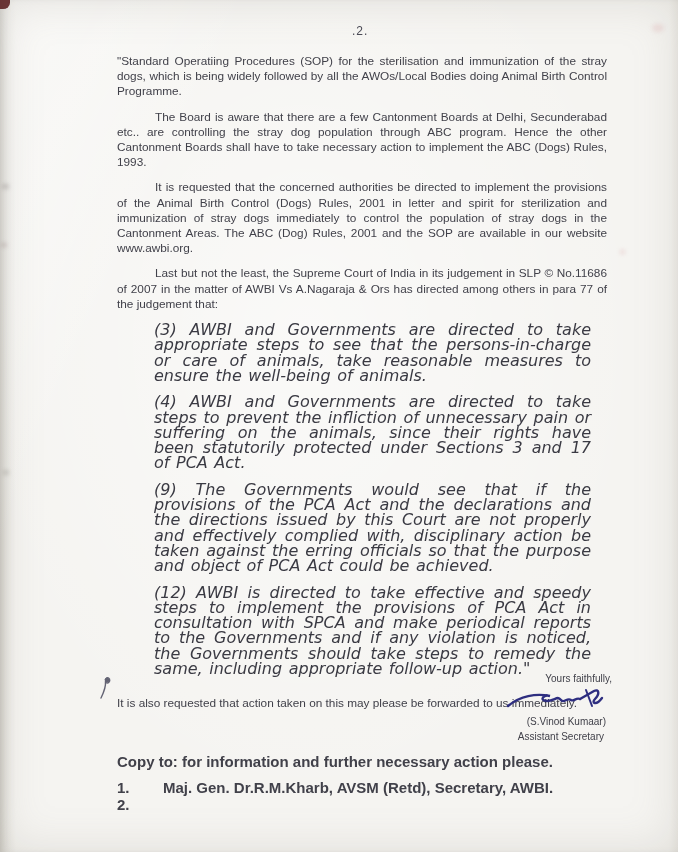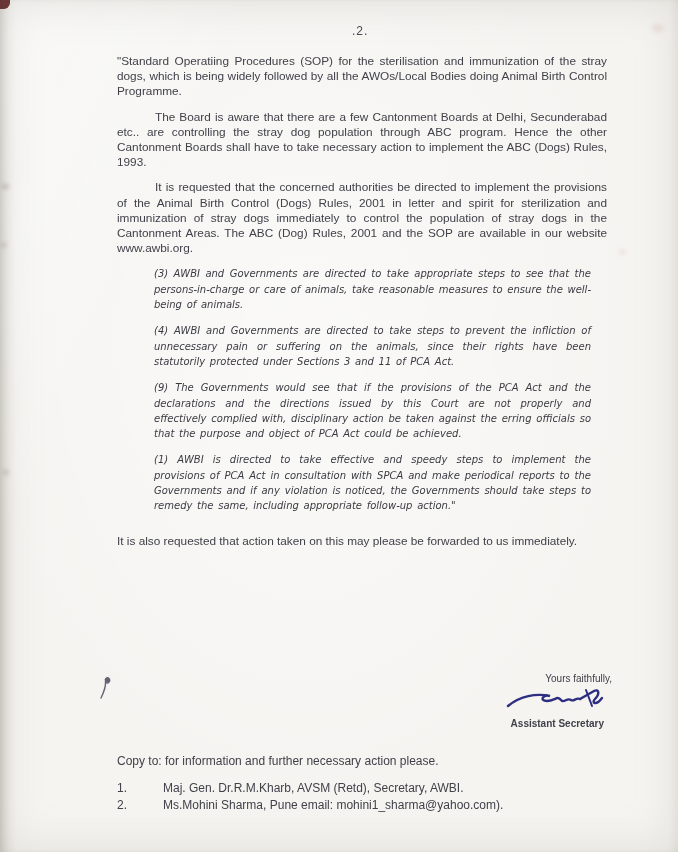--- a/index.html
+++ b/index.html
@@ -48,44 +48,44 @@
     margin-bottom: 10px;
     color: #41414a;
   }
   .para.indent { text-indent: 38px; }
   .link-underline { }
 
   .quotes { margin-left: 37px; width: 437px; margin-top: 5px; }
   .quote {
     font-family: "DejaVu Sans", sans-serif;
     font-style: italic;
-    font-size: 10px; line-height: 15.3px;
+    font-size: 16px; line-height: 15.3px;
     text-align: justify;
     word-spacing: 1.5px;
     margin-bottom: 11px;
     color: #3a3a43;
   }
 
   .closing { margin-top: 20px; text-align: left; }
 
   .signoff {
     position: absolute; top: 671px; right: 64px;
     width: 170px; text-align: right;
     font-size: 10px; line-height: 15px; color: #41414a;
   }
   .signoff .valediction { padding-right: 2px; }
   .signature-svg { display: block; margin: 0 4px 0 auto; }
   .signoff .sender-name { margin-top: -2px; padding-right: 8px; }
-  .signoff .sender-title { padding-right: 10px; font-weight: bold; }
+  .signoff .sender-title { padding-right: 10px; }
 
   .pen-mark { position: absolute; left: 96px; top: 674px; opacity: 0.85; }
 
   .copy-section {
     position: absolute; left: 117px; top: 754px; width: 510px;
-    font-size: 12px; color: #41414a;
+    font-size: 15px; color: #41414a; font-weight: bold;
   }
   .copy-heading { line-height: 15px; }
   .copy-list { margin-top: 11px; }
   .copy-item { line-height: 16.8px; display: flex; }
   .copy-item .num { width: 46px; flex: 0 0 46px; }
 </style>
 </head>
 <body>
 
 <div class="page">
@@ -96,55 +96,56 @@
   <div class="smudge s3"></div>
   <div class="smudge s4"></div>
   <div class="smudge s5"></div>
 
   <div class="page-number">.2.</div>
 
   <div class="body-text">
     <p class="para">"Standard Operatiing Procedures (SOP) for the sterilisation and immunization of the stray dogs, which is being widely followed by all the AWOs/Local Bodies doing Animal Birth Control Programme.</p>
     <p class="para indent">The Board is aware that there are a few Cantonment Boards at Delhi, Secunderabad etc.. are controlling the stray dog population through ABC program. Hence the other Cantonment Boards shall have to take necessary action to implement the ABC (Dogs) Rules, 1993.</p>
     <p class="para indent"><span>It is requested that the concerned authorities be directed to implement the provisions of the Animal Birth Control (Dogs) Rules, 2001 in letter and spirit for sterilization and immunization of stray dogs immediately to control the population of stray dogs in the Cantonment Areas. The ABC (Dog) Rules, 2001 and the SOP are available in our website </span><span class="link-underline">www.awbi.org</span><span>.</span></p>
+    <p class="para indent">Last but not the least, the Supreme Court of India in its judgement in SLP © No.11686 of 2007 in the matter of AWBI Vs A.Nagaraja &amp; Ors has directed among others in para 77 of the judgement that:</p>
 
     <div class="quotes">
       <p class="quote">(3) AWBI and Governments are directed to take appropriate steps to see that the persons-in-charge or care of animals, take reasonable measures to ensure the well-being of animals.</p>
-      <p class="quote">(4) AWBI and Governments are directed to take steps to prevent the infliction of unnecessary pain or suffering on the animals, since their rights have been statutorily protected under Sections 3 and 11 of PCA Act.</p>
+      <p class="quote">(4) AWBI and Governments are directed to take steps to prevent the infliction of unnecessary pain or suffering on the animals, since their rights have been statutorily protected under Sections 3 and 17 of PCA Act.</p>
       <p class="quote">(9) The Governments would see that if the provisions of the PCA Act and the declarations and the directions issued by this Court are not properly and effectively complied with, disciplinary action be taken against the erring officials so that the purpose and object of PCA Act could be achieved.</p>
-      <p class="quote">(1) AWBI is directed to take effective and speedy steps to implement the provisions of PCA Act in consultation with SPCA and make periodical reports to the Governments and if any violation is noticed, the Governments should take steps to remedy the same, including appropriate follow-up action."</p>
+      <p class="quote">(12) AWBI is directed to take effective and speedy steps to implement the provisions of PCA Act in consultation with SPCA and make periodical reports to the Governments and if any violation is noticed, the Governments should take steps to remedy the same, including appropriate follow-up action."</p>
     </div>
 
     <p class="para closing">It is also requested that action taken on this may please be forwarded to us immediately.</p>
   </div>
 
   <div class="pen-mark">
     <svg width="18" height="26" viewBox="0 0 18 26">
       <path d="M5 24 C 8 18, 10 13, 9.5 7 C 9 4, 12 2.5, 13.5 5 C 14.5 7.5, 12 10, 10 8.5" fill="none" stroke="#4a4a5e" stroke-width="1.4" stroke-linecap="round"></path>
       <path d="M8.5 5.5 C 10 3, 13 3.5, 13.5 6 C 13.8 8, 11 9.5, 9.8 7.8 Z" fill="#4a4a5e"></path>
     </svg>
   </div>
 
   <div class="signoff">
     <div class="valediction">Yours faithfully,</div>
     <svg class="signature-svg" width="104" height="30" viewBox="0 0 104 30">
       <path d="M2 20 C 14 10, 30 7, 44 10 C 37 8, 33 15, 41 15 C 49 15, 51 9, 55 14 C 58 18, 61 11, 65 14 C 68 16, 70 11, 74 13" fill="none" stroke="#2e2e80" stroke-width="2.4" stroke-linecap="round"></path>
       <path d="M74 13 L 88 5 C 93 2.5, 94 8, 89 13 C 85 17, 90 20, 96 12" fill="none" stroke="#2e2e80" stroke-width="2.4" stroke-linecap="round"></path>
       <path d="M80 4 L 86 20" fill="none" stroke="#2e2e80" stroke-width="2" stroke-linecap="round"></path>
     </svg>
+    <div class="sender-name">(S.Vinod Kumaar)</div>
     <div class="sender-title">Assistant Secretary</div>
   </div>
 
   <div class="copy-section">
     <div class="copy-heading">Copy to: for information and further necessary action please.</div>
     <div class="copy-list">
       <div class="copy-item">
         <span class="num">1.</span>
         <span class="txt">Maj. Gen. Dr.R.M.Kharb, AVSM (Retd), Secretary, AWBI.</span>
       </div>
       <div class="copy-item">
         <span class="num">2.</span>
-        <span class="txt">Ms.Mohini Sharma, Pune email: mohini1_sharma@yahoo.com).</span>
       </div>
     </div>
   </div>
 
 </div>
 
 </body></html>

